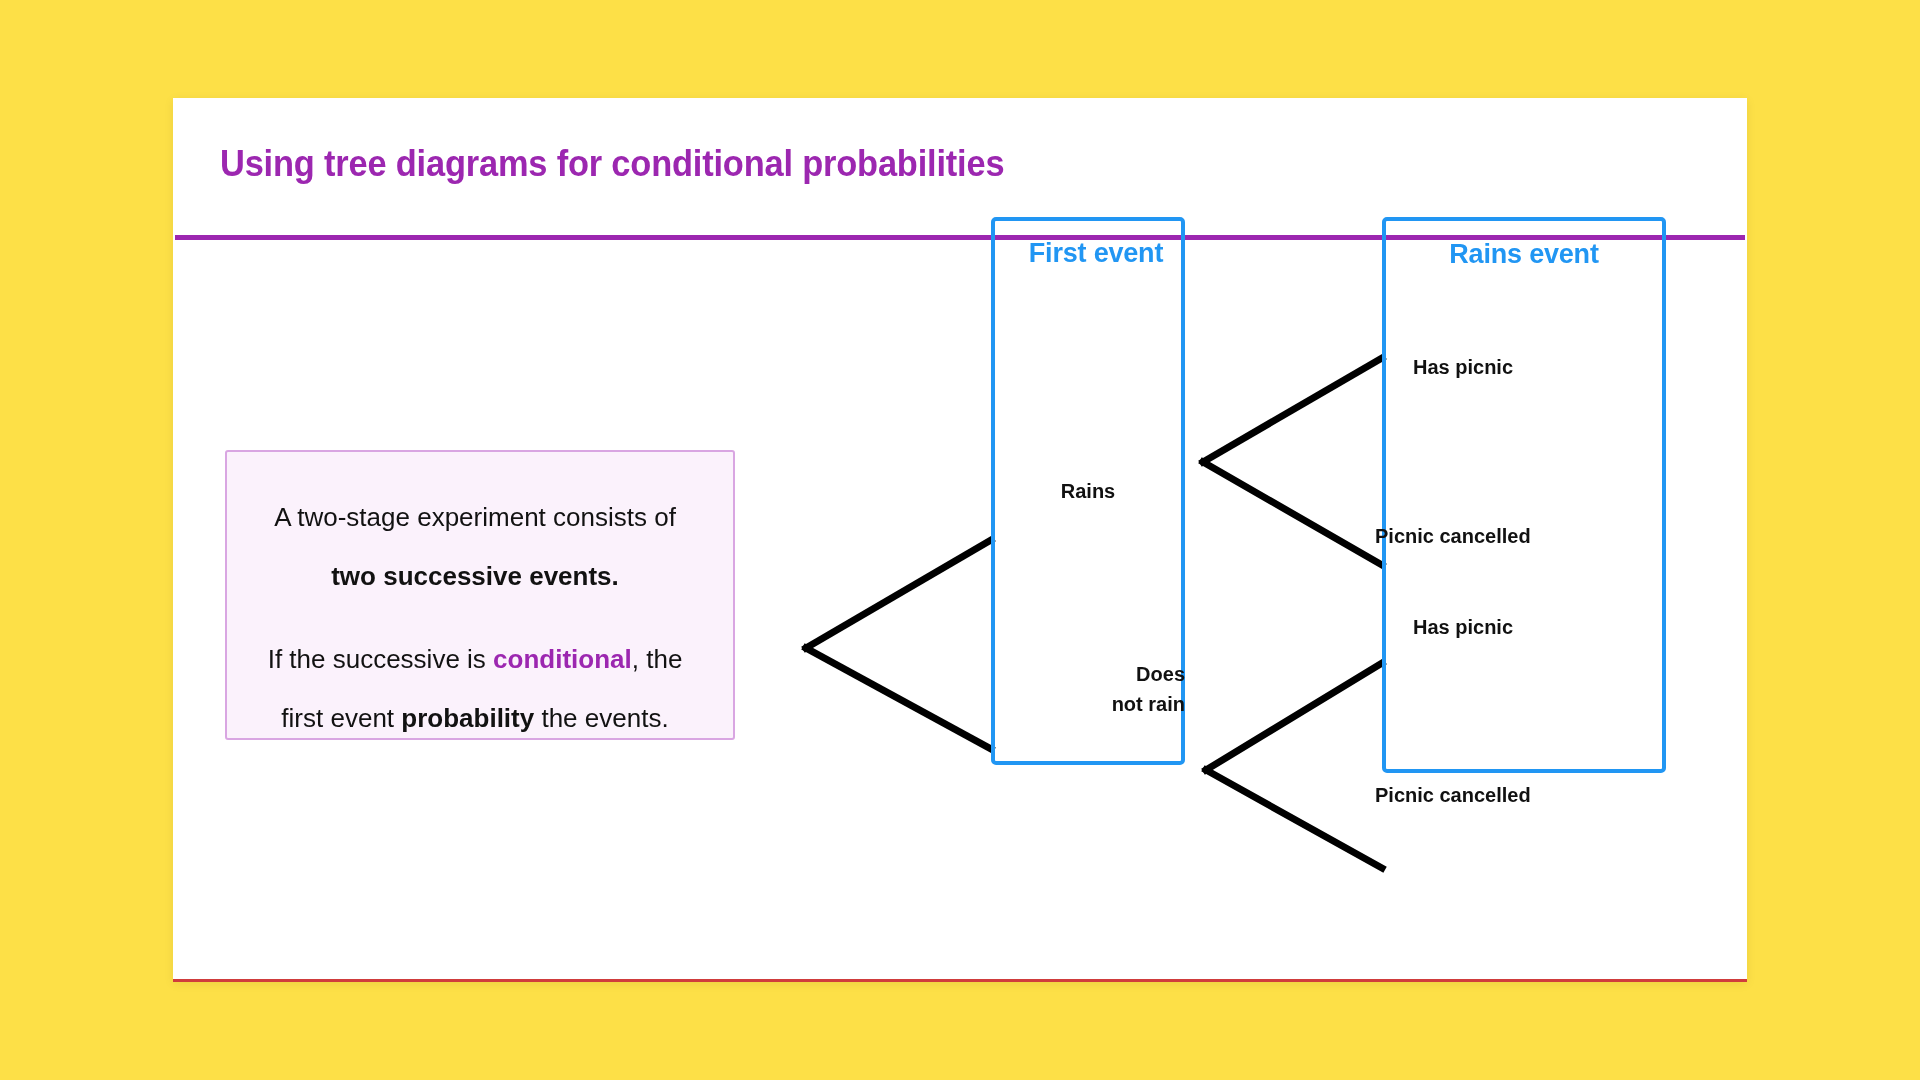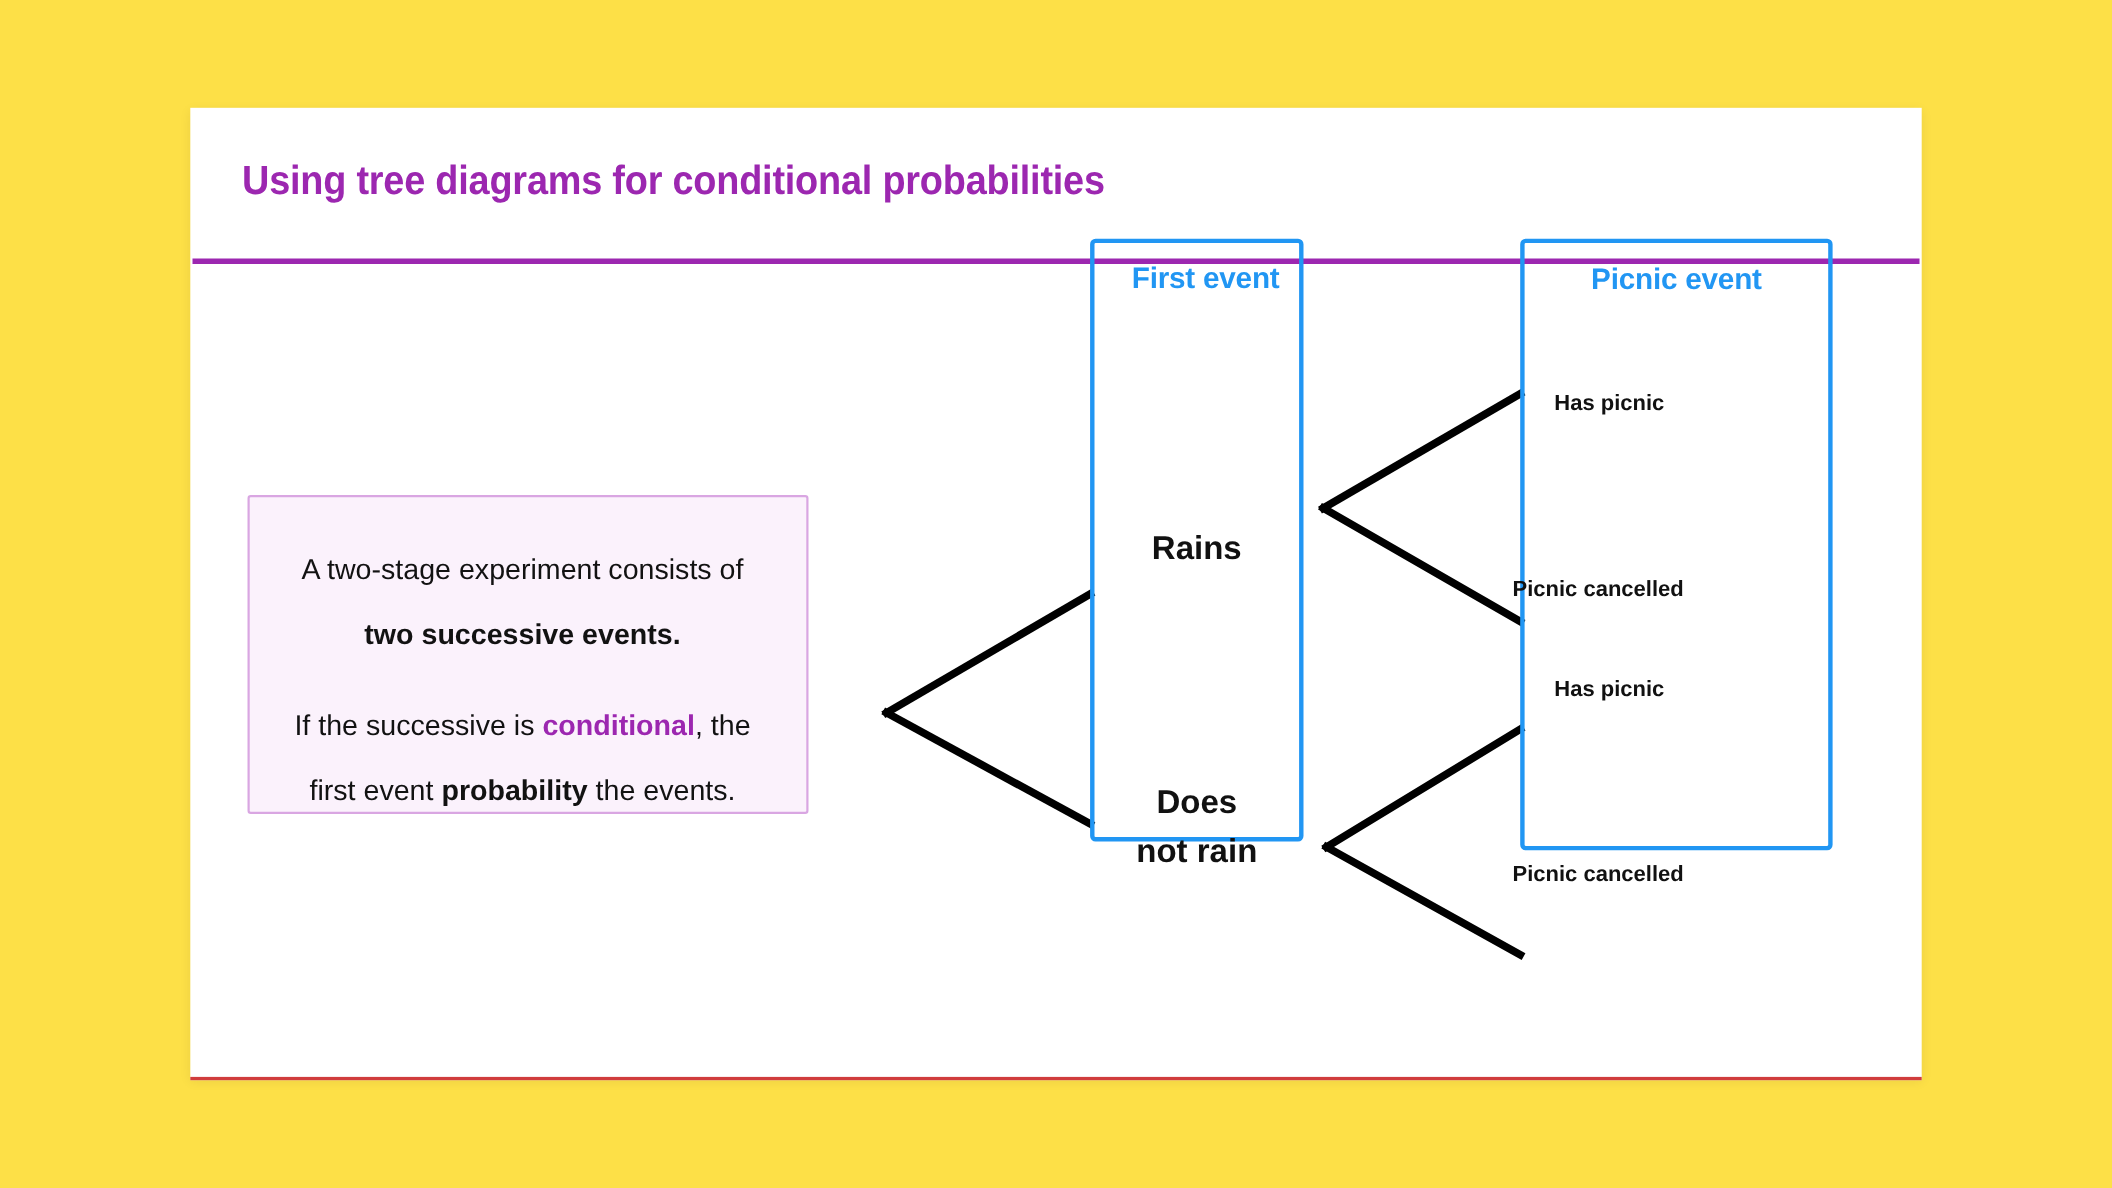--- a/index.html
+++ b/index.html
@@ -125,30 +125,30 @@
     color: #2196f3;
     letter-spacing: -0.2px;
   }
 
   .frame-first .frame-heading { top: 17px; padding-left: 16px; }
   .frame-second .frame-heading { top: 18px; }
 
   
   .node-label {
     position: absolute;
-    font-size: 30px;
+    font-size: 20px;
     font-weight: 700;
     color: #111111;
     line-height: 1.5;
     white-space: pre-line;
     text-align: center;
   }
 
   .node-rains        { left: 818px; top: 378px; width: 194px; }
-  .node-not-rain     { left: 818px; top: 609px; width: 194px; }
+  .node-not-rain     { left: 818px; top: 561px; width: 194px; text-align: right; }
 
   .node-leaf {
     position: absolute;
     font-size: 20px;
     font-weight: 700;
     color: #111111;
     white-space: nowrap;
   }
 
   .leaf-1 { left: 1240px; top: 258px; }
@@ -200,21 +200,21 @@
     <div class="event-frame frame-first">
       <div class="frame-heading">First event</div>
     </div>
 
     <div class="node-label node-rains">Rains</div>
 
     <div class="node-label node-not-rain">Does
 not rain</div>
 
     <div class="event-frame frame-second">
-      <div class="frame-heading">Picnic event</div>
+      <div class="frame-heading">Rains event</div>
     </div>
 
     <div class="node-leaf leaf-1">Has picnic</div>
 
     <div class="node-leaf leaf-2">Picnic cancelled</div>
 
     <div class="node-leaf leaf-3">Has picnic</div>
 
     <div class="node-leaf leaf-4">Picnic cancelled</div>
 

